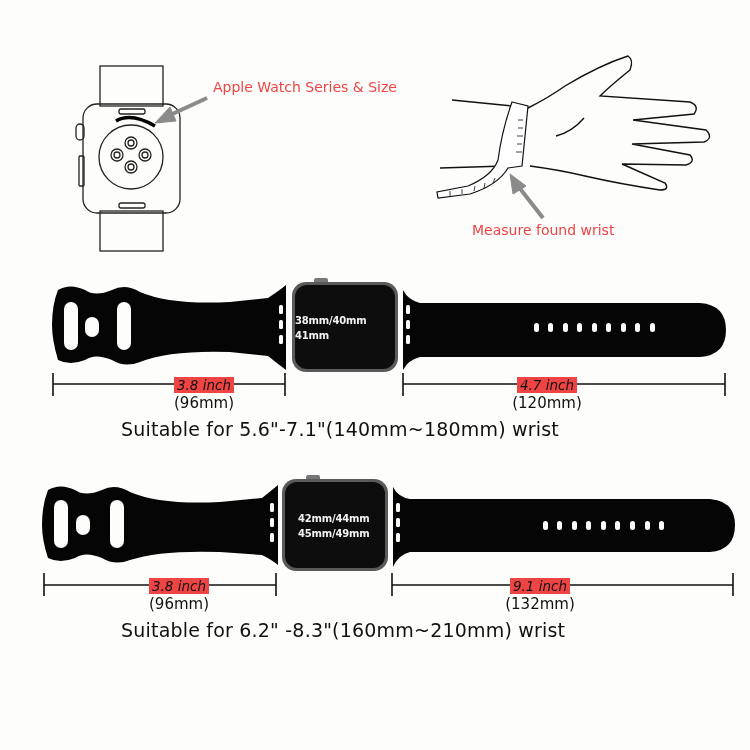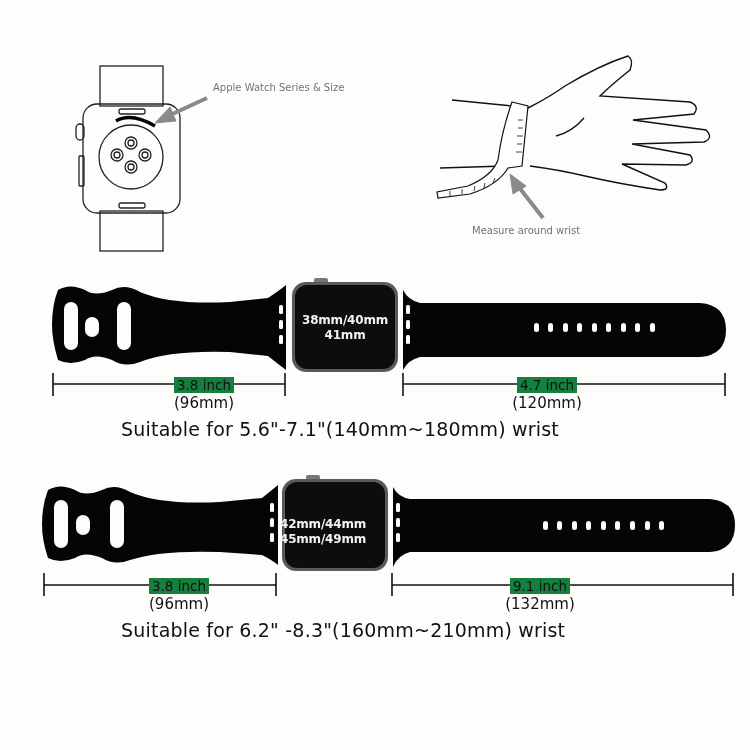--- a/index.html
+++ b/index.html
@@ -1,21 +1,21 @@
 <!DOCTYPE html>
 <html><head>
 <meta charset="utf-8">
 <style>
   html, body { margin:0; padding:0; }
   body { width:750px; height:750px; background:#fdfdfb; position:relative; overflow:hidden;
          font-family:"DejaVu Sans", sans-serif; color:#111; }
   .abs { position:absolute; }
-  .callout { font-size:10px; line-height:17px; color:#737373; }
-  .band-size { color:#f2f2f2; font-size:12px; line-height:15px; text-align:center; font-weight:bold; letter-spacing:-0.2px; }
-  .dim-main { font-size:13.5px; background:#15803d; padding:0 3px; }
+  .callout { font-size:14px; line-height:17px; color:#ef4444; }
+  .band-size { color:#f2f2f2; font-size:10px; line-height:15px; text-align:left; font-weight:bold; letter-spacing:-0.2px; }
+  .dim-main { font-size:13.5px; background:#ef4444; padding:0 3px;font-style:italic; }
   .dim-sub { font-size:15px; }
   .suitable { font-size:19px; letter-spacing:0.2px; }
   svg { position:absolute; left:0; top:0; }
 </style>
 </head>
 <body>
 
 <svg width="750" height="750" viewBox="0 0 750 750">
   <g fill="none" stroke="#222" stroke-width="1.3">
 
@@ -72,21 +72,21 @@
   </g>
   <g stroke="#8a8a8a" fill="#8a8a8a">
     <line x1="543" y1="218" x2="518" y2="186" stroke-width="4"></line>
     <polygon points="510,174 526,186 513,194"></polygon>
   </g>
 </svg>
 
 <div class="abs callout" style="left:213px;top:79px;">
   <div>Apple Watch Series &amp; Size</div>
 </div>
-<div class="abs callout" style="left:472px;top:222px;">Measure around wrist</div>
+<div class="abs callout" style="left:472px;top:222px;">Measure found wrist</div>
 
 <svg width="750" height="750" viewBox="0 0 750 750">
 
   <path d="M58 290 Q70 283 85 290 Q95 297 112 290 Q125 283 140 292 Q170 305 230 302 L268 298 Q280 290 286 285 L286 370 Q278 364 268 356 L230 352 Q170 350 140 362 Q125 368 112 360 Q95 353 85 360 Q70 366 58 360 Q52 340 52 325 Q52 305 58 290 Z" fill="#050505"></path>
   <rect x="64" y="302" width="14" height="48" rx="7" fill="#fdfdfb"></rect>
   <rect x="117" y="302" width="14" height="48" rx="7" fill="#fdfdfb"></rect>
   <rect x="85" y="317" width="14" height="20" rx="7" fill="#fdfdfb"></rect>
   <rect x="279" y="305" width="4" height="9" rx="1.5" fill="#fdfdfb"></rect>
   <rect x="279" y="320" width="4" height="9" rx="1.5" fill="#fdfdfb"></rect>
   <rect x="279" y="335" width="4" height="9" rx="1.5" fill="#fdfdfb"></rect>
@@ -162,21 +162,21 @@
   </g>
   <g stroke="#111" stroke-width="1.6">
     <line x1="44" y1="573" x2="44" y2="596"></line>
       <line x1="44" y1="585" x2="276" y2="585"></line>
       <line x1="276" y1="573" x2="276" y2="596"></line>
     <line x1="392" y1="573" x2="392" y2="596"></line>
       <line x1="392" y1="585" x2="733" y2="585"></line>
       <line x1="733" y1="573" x2="733" y2="596"></line>
   </g>
 </svg>
-<div class="abs band-size" style="left:271px;top:511px;width:104px;margin-top:6px;">
+<div class="abs band-size" style="left:298px;top:511px;width:104px;">
   <div>42mm/44mm</div>
   <div>45mm/49mm</div>
 </div>
 <div class="abs" style="left:129px;top:576px;width:100px;text-align:center;">
   <span class="dim-main">3.8 inch</span>
   <div class="dim-sub">(96mm)</div>
 </div>
 <div class="abs" style="left:490px;top:576px;width:100px;text-align:center;">
   <span class="dim-main">9.1 inch</span>
   <div class="dim-sub">(132mm)</div>

